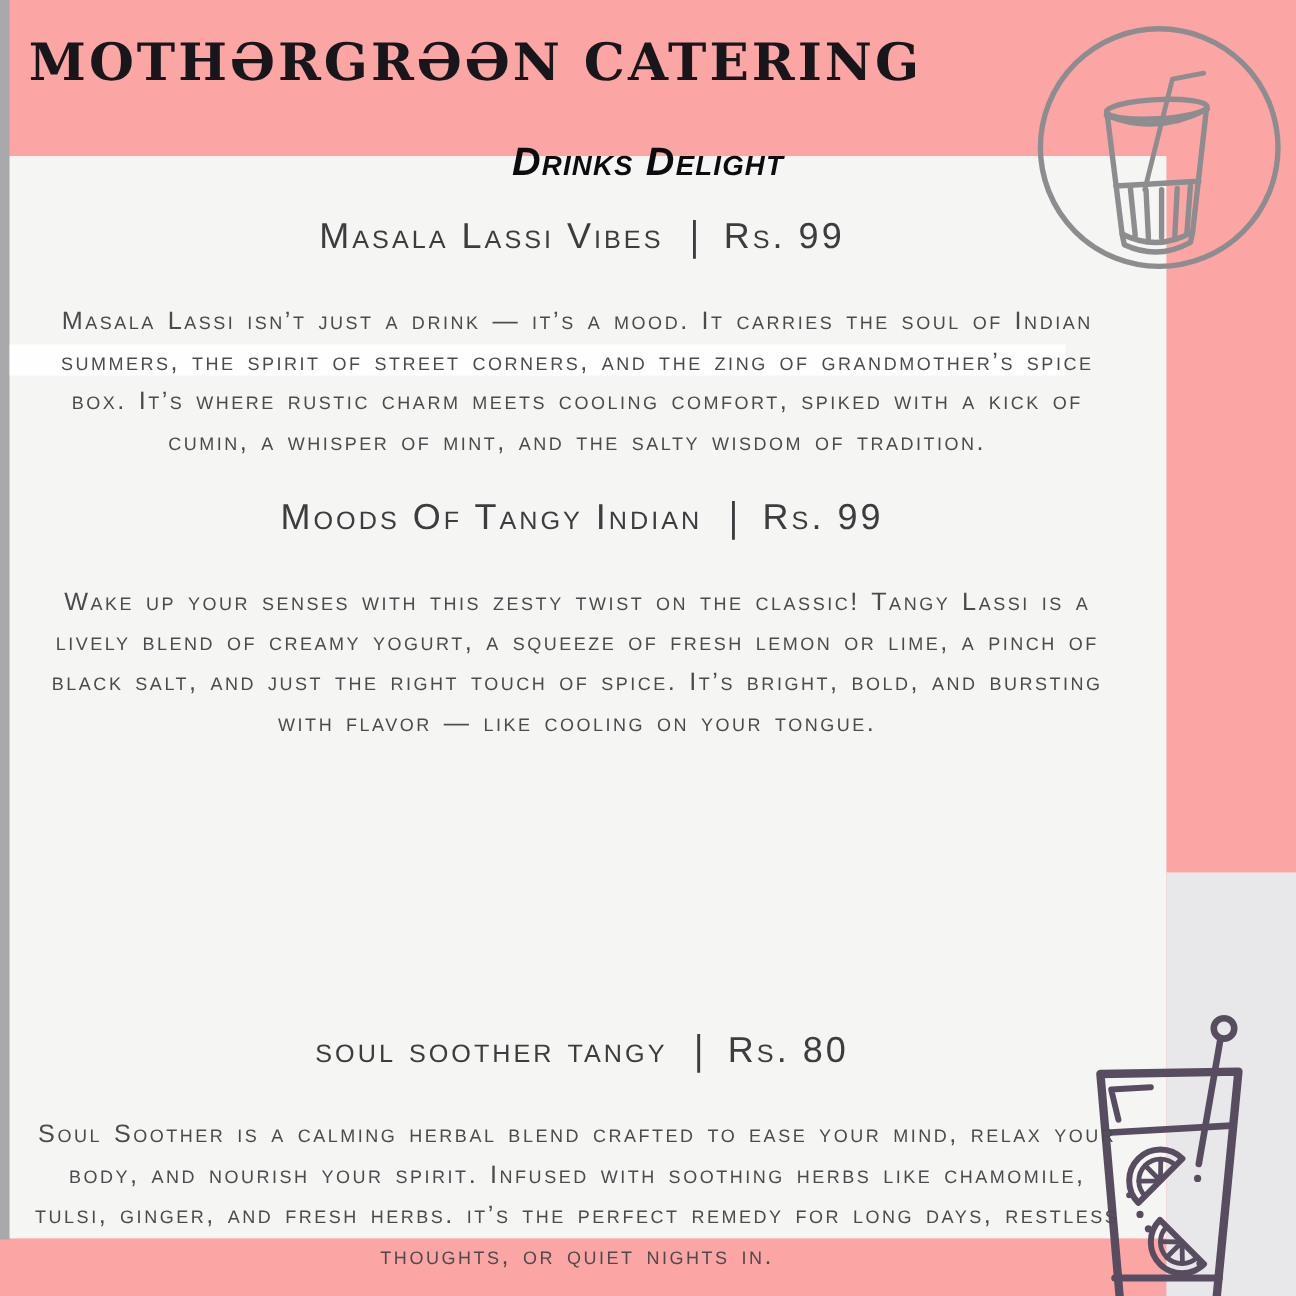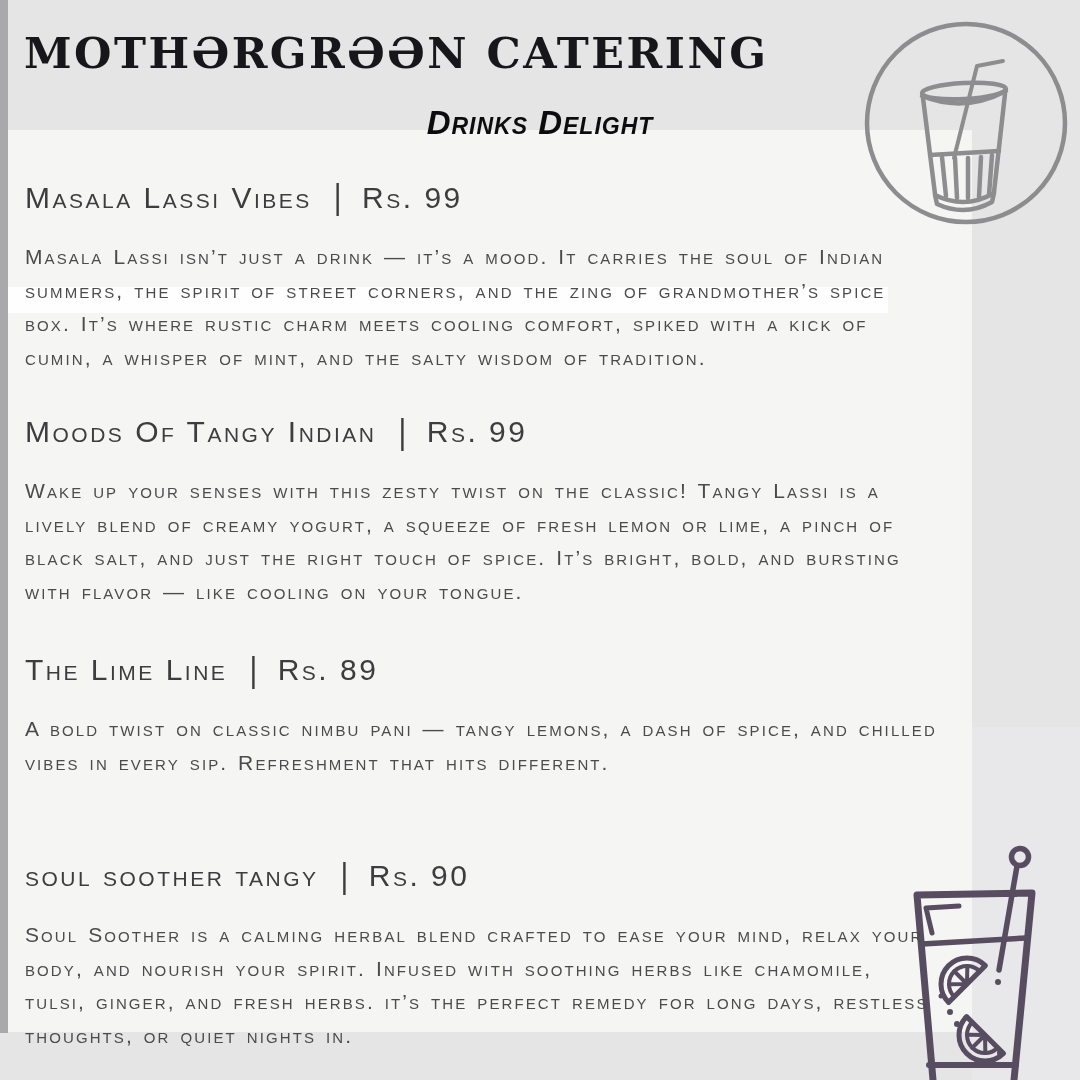--- a/index.html
+++ b/index.html
@@ -1,21 +1,22 @@
 <!DOCTYPE html>
 <html><head>
 <meta charset="utf-8">
 <style>
   html,body{margin:0;padding:0;}
   .page{
     position:relative;
     width:1080px;height:1080px;
-    background:#e5e5e5;
+    background:#fca5a5;
     overflow:hidden;
     font-family:"Liberation Sans", sans-serif;
+    text-align:center;
   }
   .left-strip{
     position:absolute;left:0;top:0;width:8px;height:1033px;
     background:#a9a9ab;
   }
   .content-panel{
     position:absolute;left:8px;top:130px;width:964px;height:902px;
     background:#f5f5f3;
   }
   .highlight-band{
@@ -29,21 +30,21 @@
   .brand-title{
     position:absolute;left:24px;top:28px;
     font-family:"DejaVu Serif","Liberation Serif",serif;
     font-weight:700;
     font-size:43px;
     letter-spacing:2.5px;
     color:#17171b;
     white-space:nowrap;
   }
   .menu-subtitle{
-    position:absolute;left:540px;top:104px;
+    position:absolute;left:540px;top:116px;
     transform:translateX(-50%);
     font-style:italic;
     font-weight:700;
     font-variant:small-caps;
     font-size:33px;
     letter-spacing:1px;
     color:#0c0c0e;
     white-space:nowrap;
   }
   .menu-item{
@@ -64,21 +65,21 @@
     margin-top:16px;
   }
   .price-divider{
     display:inline-block;
     padding:0 18px 0 22px;
     font-weight:300;
     color:#3d3d3f;
     transform:scaleY(1.15);
   }
   .item-description{
-    margin-top:20px;
+    margin-top:31px;
     width:912px;
     font-variant:small-caps;
     font-weight:300;
     font-size:21px;
     letter-spacing:2.1px;
     word-spacing:2px;
     line-height:33.5px;
     color:#4b4b4d;
   }
   .icon-top-right{position:absolute;left:858px;top:12px;}
@@ -150,27 +151,21 @@
     <div class="item-description">Masala Lassi isn’t just a drink — it’s a mood. It carries the soul of Indian summers, the spirit of street corners, and the zing of grandmother’s spice box. It’s where rustic charm meets cooling comfort, spiked with a kick of cumin, a whisper of mint, and the salty wisdom of tradition.</div>
   </div>
 
   <div class="menu-item item-2">
     <div class="item-heading">
       <span>Moods Of Tangy Indian</span><span class="price-divider">|</span><span>Rs. 99</span>
     </div>
     <div class="item-description">Wake up your senses with this zesty twist on the classic! Tangy Lassi is a lively blend of creamy yogurt, a squeeze of fresh lemon or lime, a pinch of black salt, and just the right touch of spice. It’s bright, bold, and bursting with flavor — like cooling on your tongue.</div>
   </div>
 
-  <div class="menu-item item-3">
-    <div class="item-heading">
-      <span>The Lime Line</span><span class="price-divider">|</span><span>Rs. 89</span>
-    </div>
-    <div class="item-description">A bold twist on classic nimbu pani — tangy lemons, a dash of spice, and chilled vibes in every sip. Refreshment that hits different.</div>
-  </div>
 
   <div class="menu-item item-4">
     <div class="item-heading">
-      <span>soul soother tangy</span><span class="price-divider">|</span><span>Rs. 90</span>
+      <span>soul soother tangy</span><span class="price-divider">|</span><span>Rs. 80</span>
     </div>
     <div class="item-description">Soul Soother is a calming herbal blend crafted to ease your mind, relax your body, and nourish your spirit. Infused with soothing herbs like chamomile, tulsi, ginger, and fresh herbs. it’s the perfect remedy for long days, restless thoughts, or quiet nights in.</div>
   </div>
 
 </div>
 
 </body></html>

